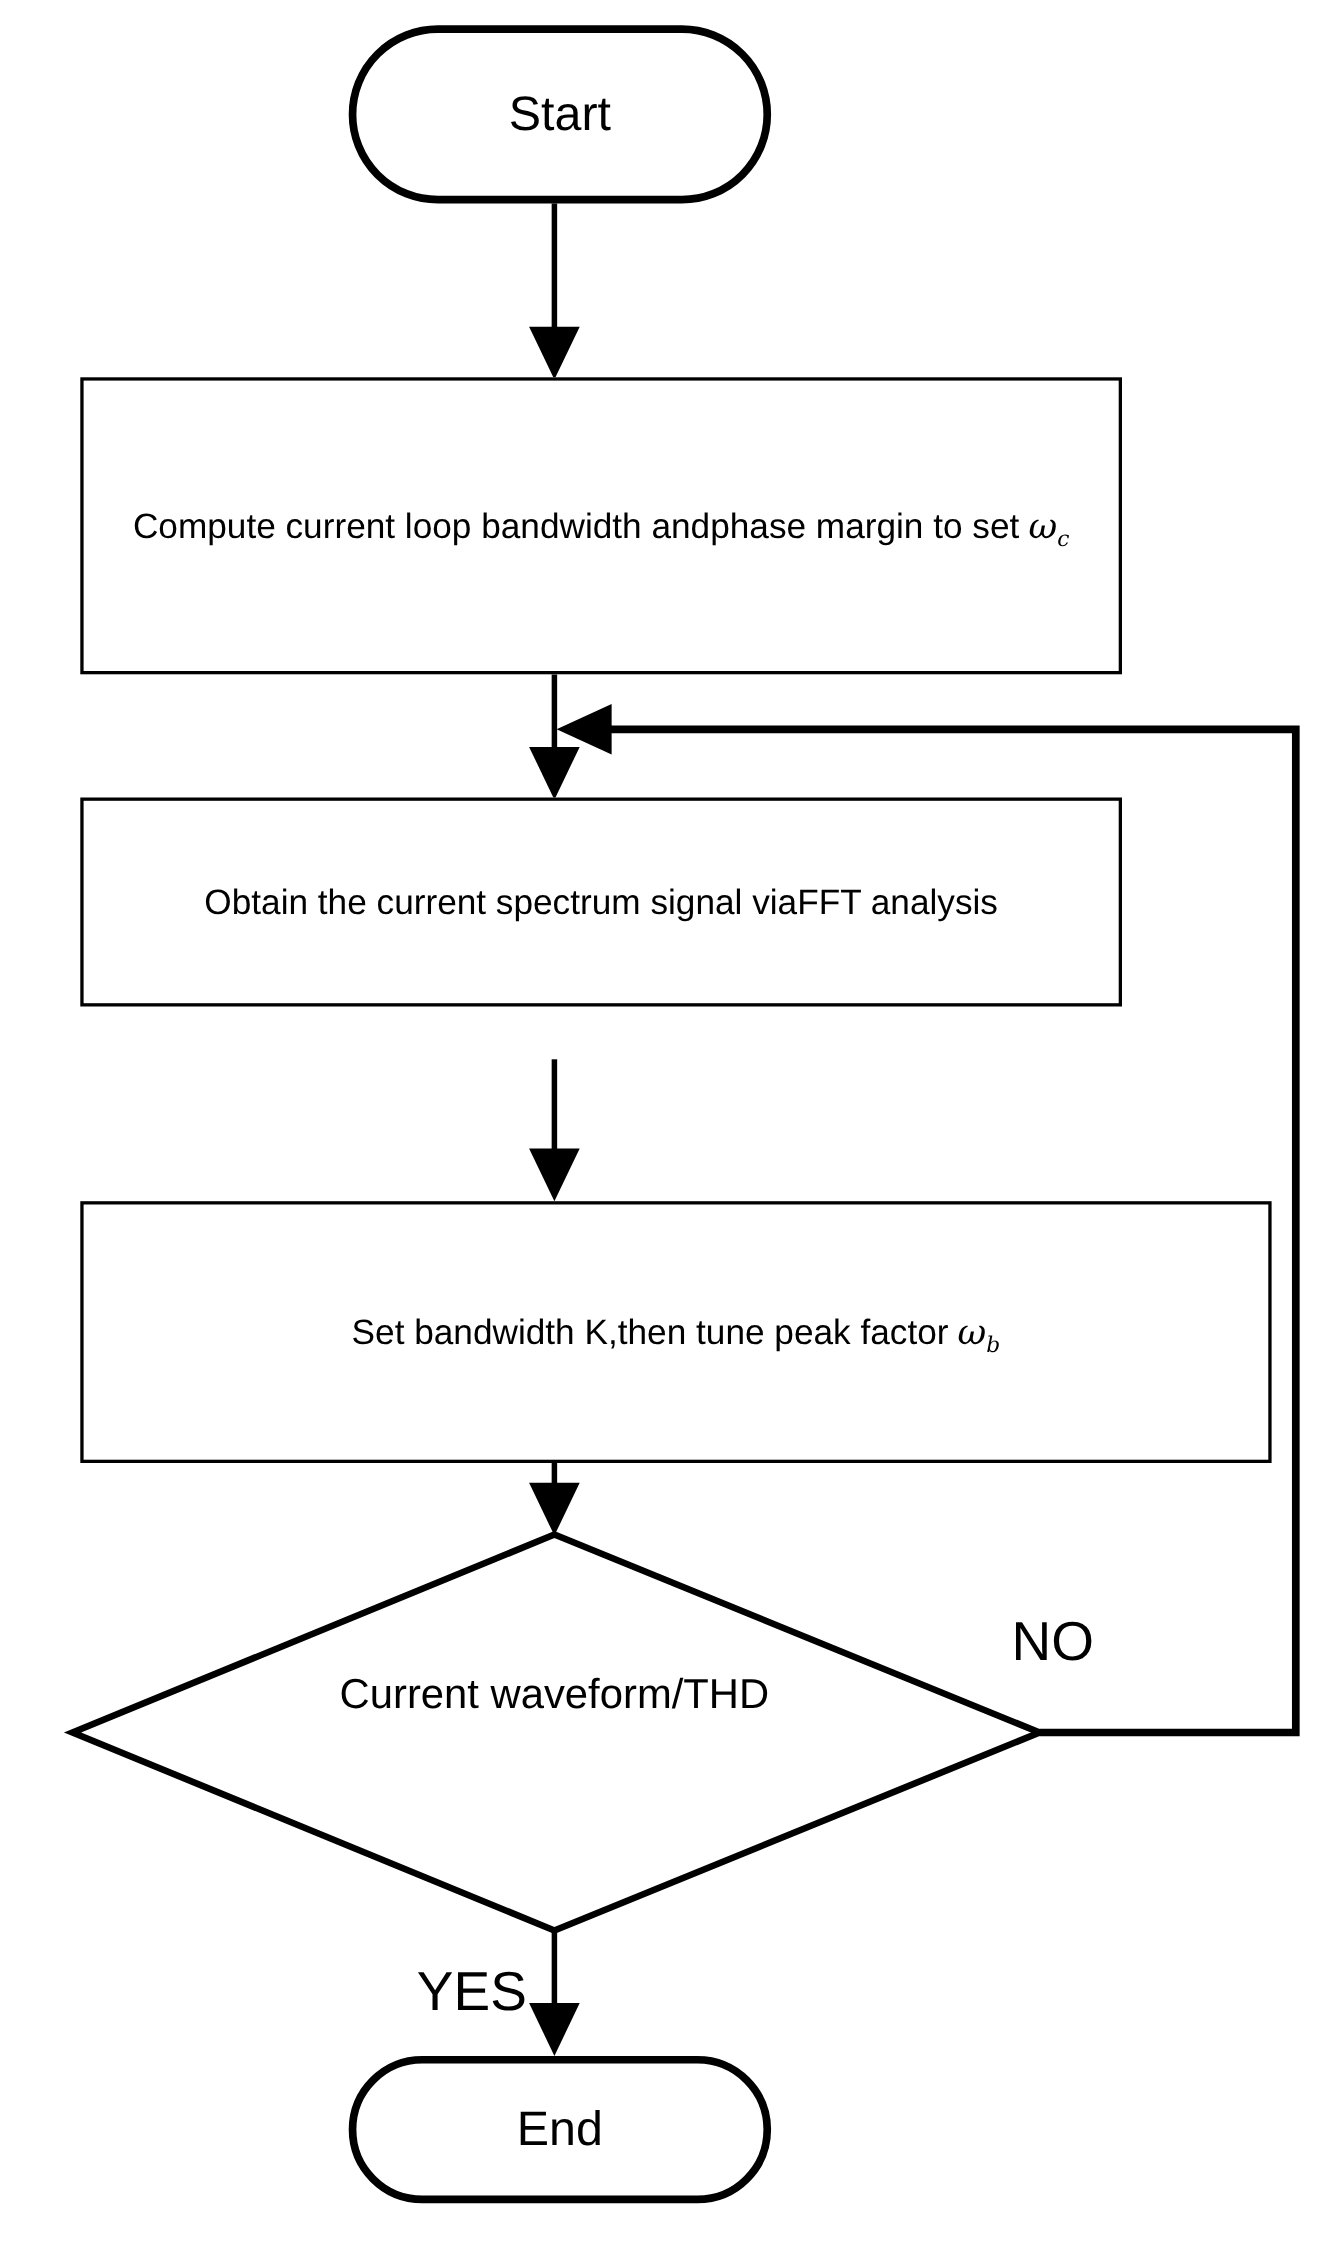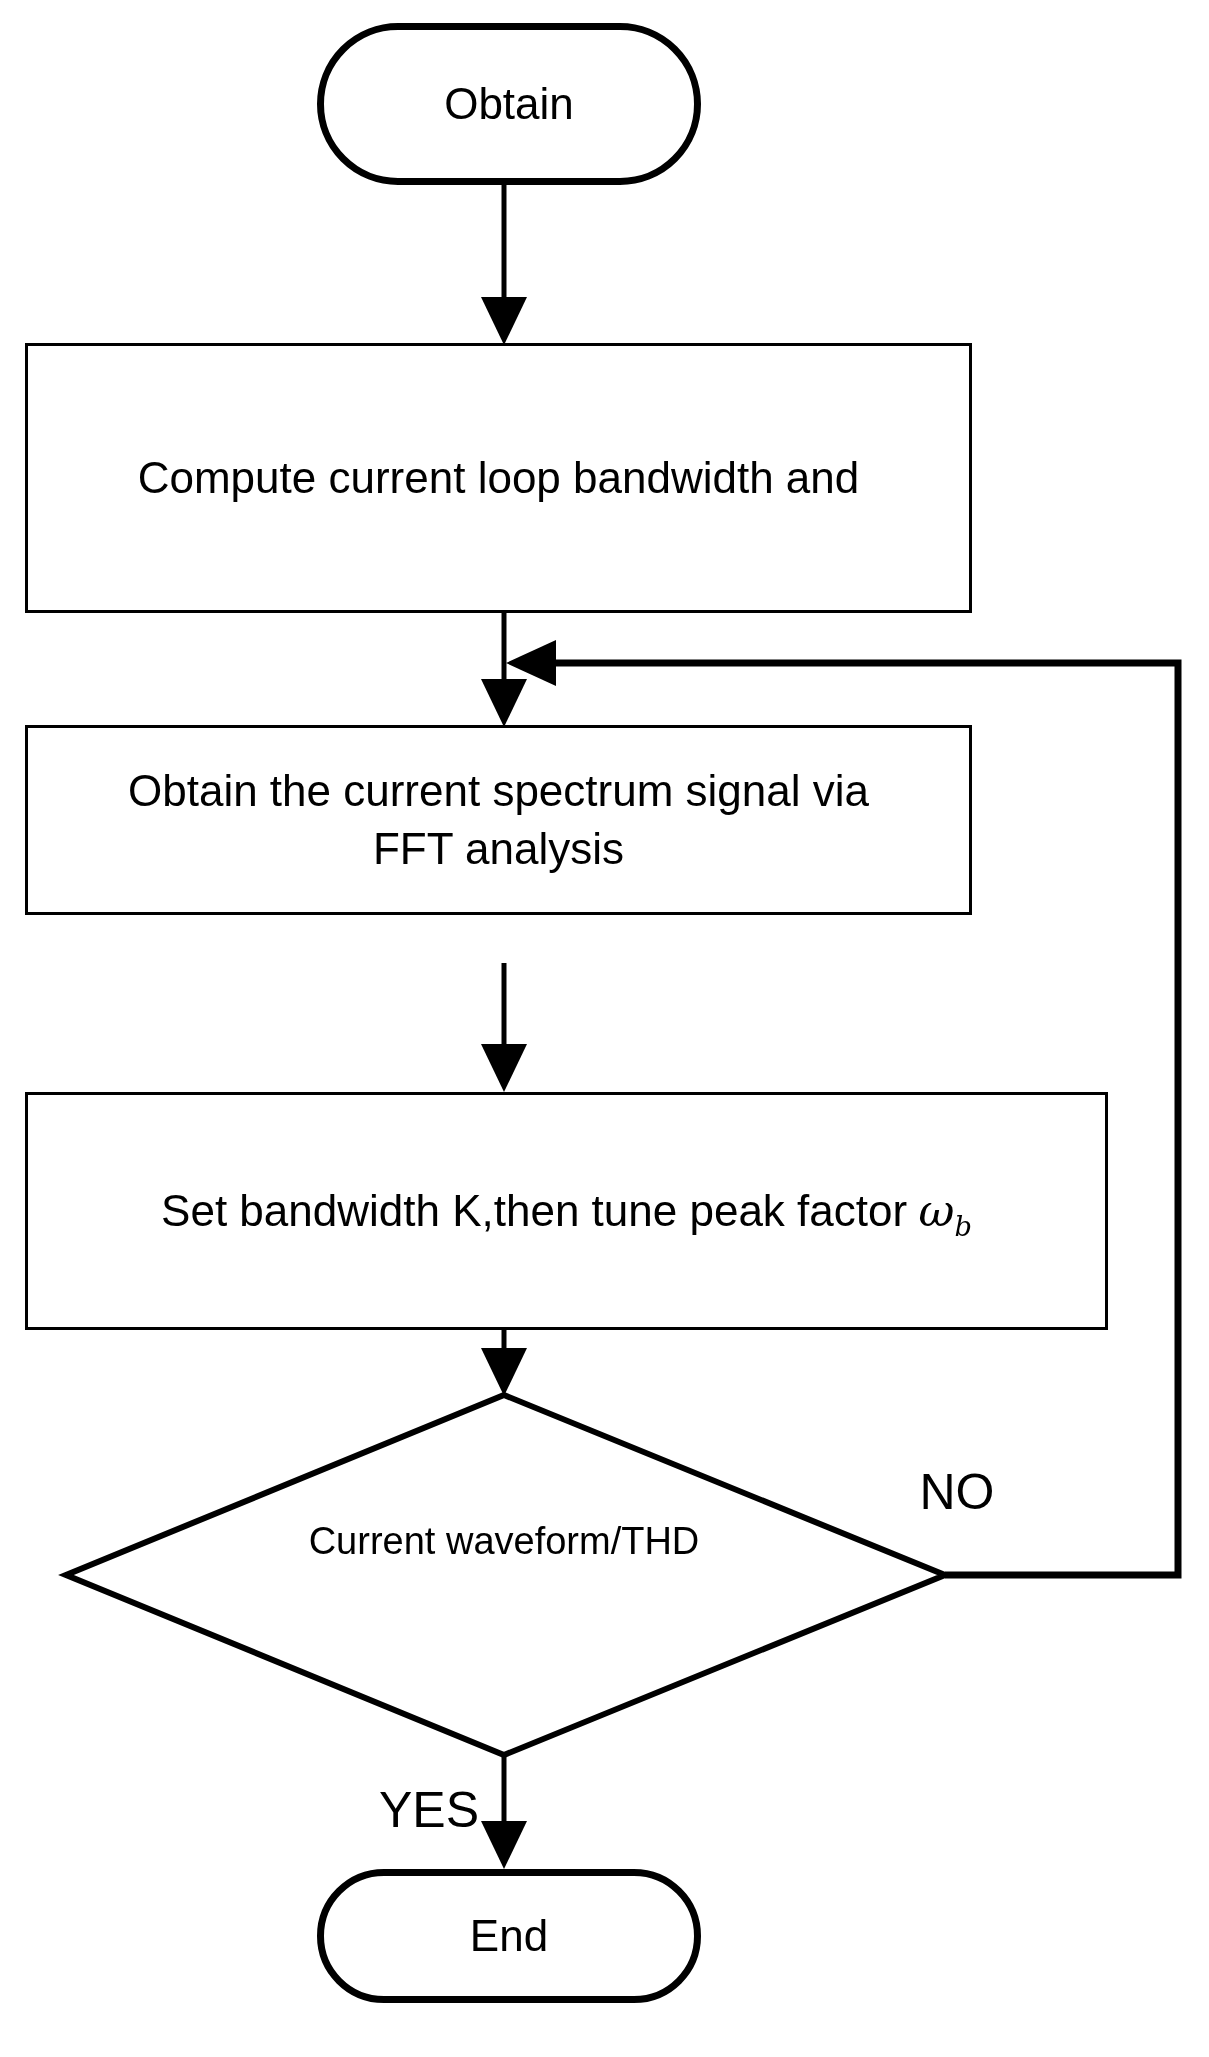--- a/index.html
+++ b/index.html
@@ -35,23 +35,24 @@
     text-align: center;
     background: #ffffff;
   }
   .terminator {
     border: 7px solid #000;
     border-radius: 82px;
     font-size: 44px;
   }
   .process {
     border: 3px solid #000;
-    flex-direction: column;
-    font-size: 44px;
+    flex-direction: row;
+    font-size: 32px;
     line-height: 58px;
+    margin-left: 48px;
   }
   .start-node { left: 317px; top: 23px;  width: 384px; height: 162px; }
   .end-node   { left: 317px; top: 1869px; width: 384px; height: 134px; }
   .box-compute   { left: 25px; top: 343px;  width: 947px; height: 270px; }
   .box-fft       { left: 25px; top: 725px;  width: 947px; height: 190px; }
   .box-bandwidth { left: 25px; top: 1092px; width: 1083px; height: 238px; }
 
   .textline { white-space: nowrap; }
   .sym {
     font-family: "DejaVu Serif", serif;
@@ -103,25 +104,26 @@
     <line class="flow" x1="504" y1="1330" x2="504" y2="1352"></line>
     <polygon class="head" points="504,1396 481,1348 527,1348"></polygon>
 
     <line class="flow" x1="504" y1="1755" x2="504" y2="1824"></line>
     <polygon class="head" points="504,1869 481,1821 527,1821"></polygon>
 
     <polygon class="diamond" points="504,1395 945,1575 504,1755 66,1575"></polygon>
   </svg>
 
   <div class="node terminator start-node">
-    <span>Obtain</span>
+    <span>Start</span>
   </div>
 
   <div class="node process box-compute">
     <div class="textline">Compute current loop bandwidth and</div>
+    <div class="textline"><span>phase margin to set</span><span class="sym"><span>ω</span><sub>c</sub></span></div>
   </div>
 
   <div class="node process box-fft">
     <div class="textline">Obtain the current spectrum signal via</div>
     <div class="textline">FFT analysis</div>
   </div>
 
   <div class="node process box-bandwidth">
     <div class="textline"><span>Set bandwidth K,then tune peak factor</span><span class="sym"><span>ω</span><sub>b</sub></span></div>
   </div>

